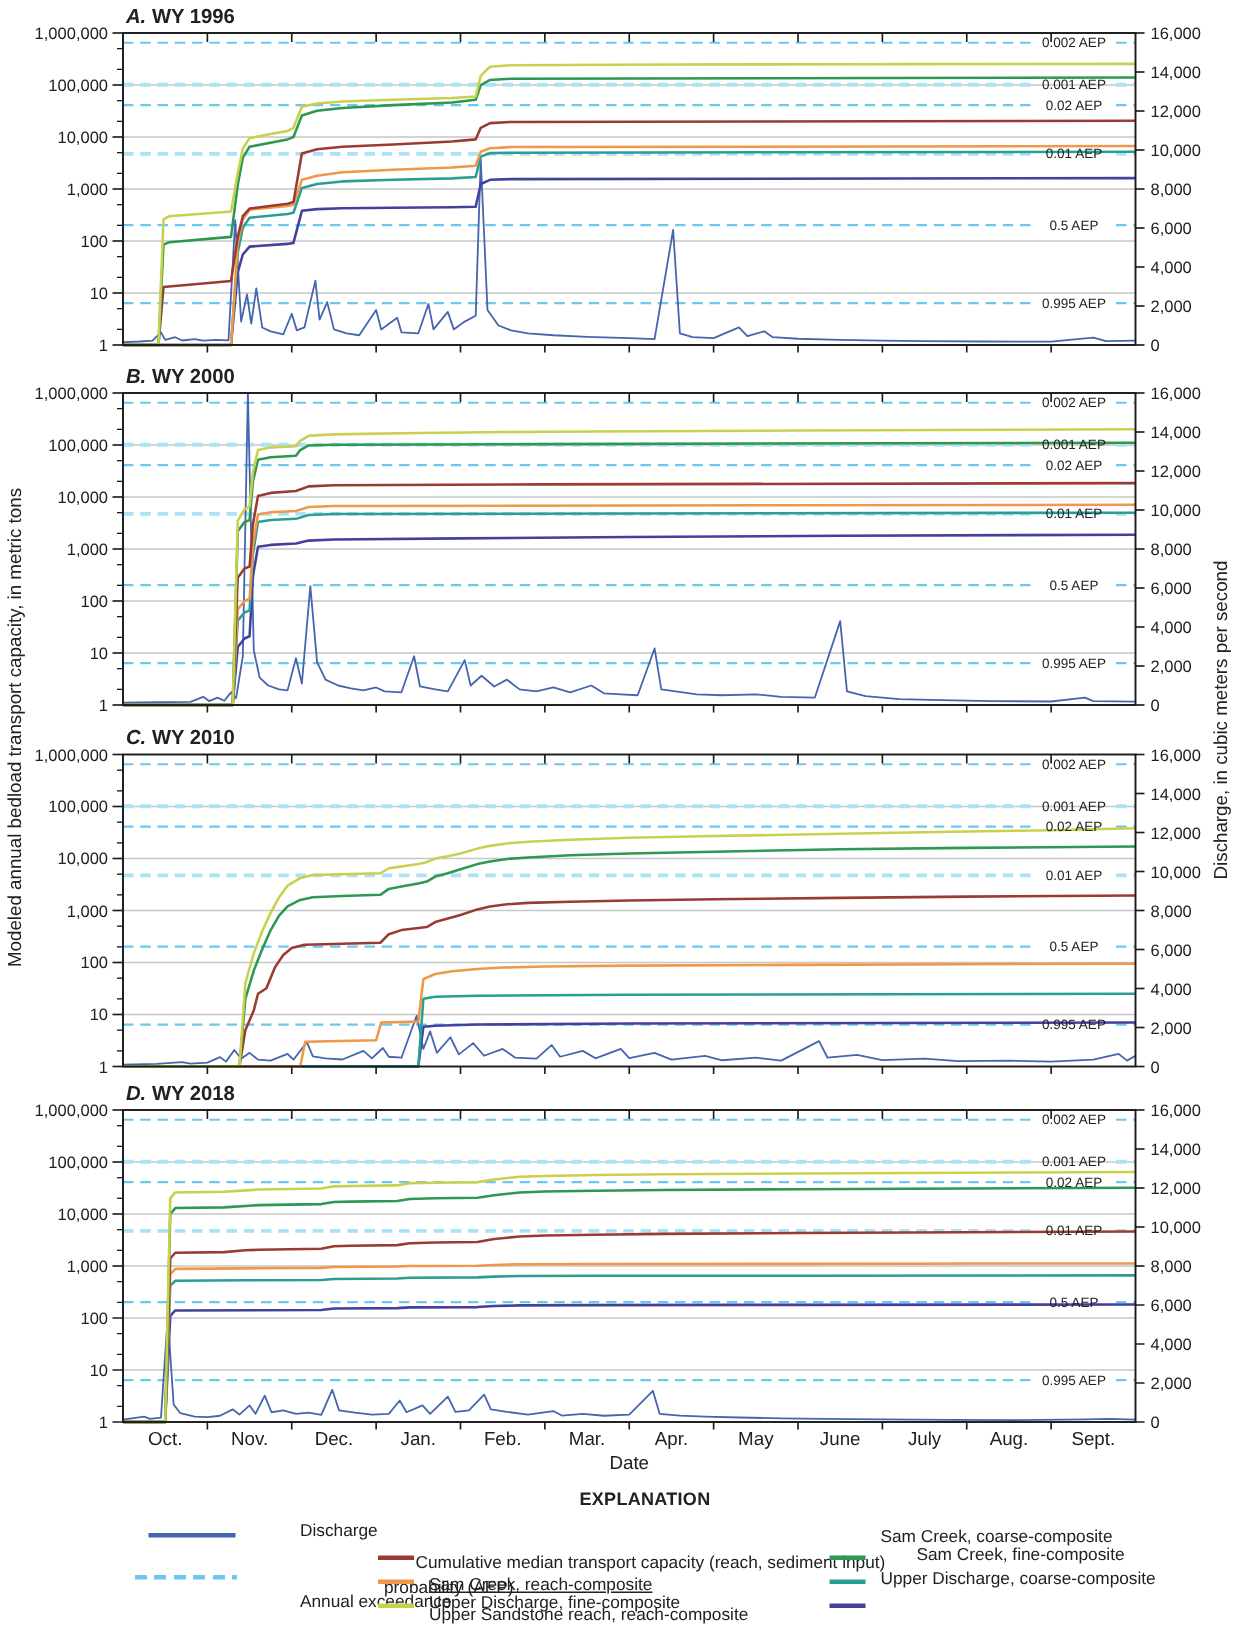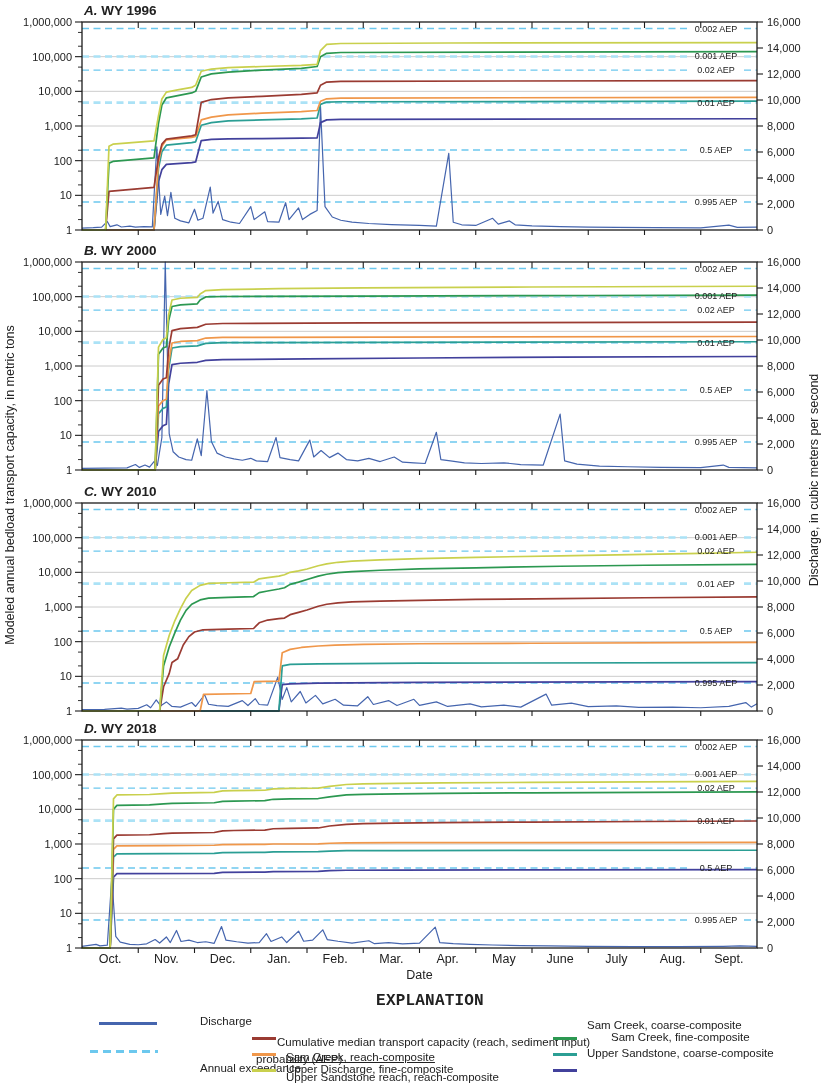--- a/index.html
+++ b/index.html
@@ -4,21 +4,21 @@
 <style>
   html,body{margin:0;padding:0;background:#ffffff;}
   #fig{position:relative;width:824px;height:1087px;background:#fff;
        font-family:"Liberation Sans",sans-serif;color:#212121;overflow:hidden;}
   #chart{position:absolute;left:0;top:0;}
   svg text{font-family:"Liberation Sans",sans-serif;fill:#212121;}
   .abs{position:absolute;}
   .leg-label{font-size:11.5px;line-height:13px;white-space:nowrap;}
   .leg-bold{font-weight:normal;}
   .swatch{position:absolute;height:2.5px;}
-  .leg-title{font-size:16px;font-weight:bold;text-align:center;letter-spacing:0.2px;font-family:Liberation Mono, monospace;}
+  .leg-title{font-size:12px;font-weight:bold;text-align:center;letter-spacing:0.2px;}
 </style>
 </head>
 <body>
 
 <div id="fig">
   <svg id="chart" width="824" height="985" viewBox="0 0 824 985">
       <g>
         <line x1="82" x2="757" y1="195.33333333333334" y2="195.33333333333334" stroke="#c6c6c6" stroke-width="0.9"></line>
         <line x1="82" x2="757" y1="160.66666666666669" y2="160.66666666666669" stroke="#c6c6c6" stroke-width="0.9"></line>
         <line x1="82" x2="757" y1="126" y2="126" stroke="#c6c6c6" stroke-width="0.9"></line>
@@ -450,17 +450,17 @@
     <span class="swatch" style="left: 252px; top: 1037px; width: 24px; background: rgb(154, 59, 50);"></span>
     <span class="abs leg-label" style="left:286px;top:1071px;">Upper Sandstone reach, reach-composite</span>
     <span class="swatch" style="left: 252px; top: 1053px; width: 24px; background: rgb(240, 151, 74);"></span>
     <span class="abs leg-label" style="left:286px;top:1051px;text-decoration:underline;">Sam Creek, reach-composite</span>
     <span class="swatch" style="left: 252px; top: 1069px; width: 24px; background: rgb(201, 208, 77);"></span>
     <span class="abs leg-label" style="left:286px;top:1063px;">Upper Discharge, fine-composite</span>
 
     <span class="swatch" style="left: 553px; top: 1037px; width: 24px; background: rgb(44, 152, 81);"></span>
     <span class="abs leg-label" style="left:587px;top:1031px;margin-left:24px;">Sam Creek, fine-composite</span>
     <span class="swatch" style="left: 553px; top: 1053px; width: 24px; background: rgb(43, 158, 148);"></span>
-    <span class="abs leg-label" style="left:587px;top:1047px;">Upper Sandstone, coarse-composite</span>
+    <span class="abs leg-label" style="left:587px;top:1047px;">Upper Discharge, coarse-composite</span>
     <span class="swatch" style="left: 553px; top: 1069px; width: 24px; background: rgb(66, 65, 156);"></span>
     <span class="abs leg-label" style="left:587px;top:1019px;">Sam Creek, coarse-composite</span>
   </div>
 </div>
 
 </body></html>

